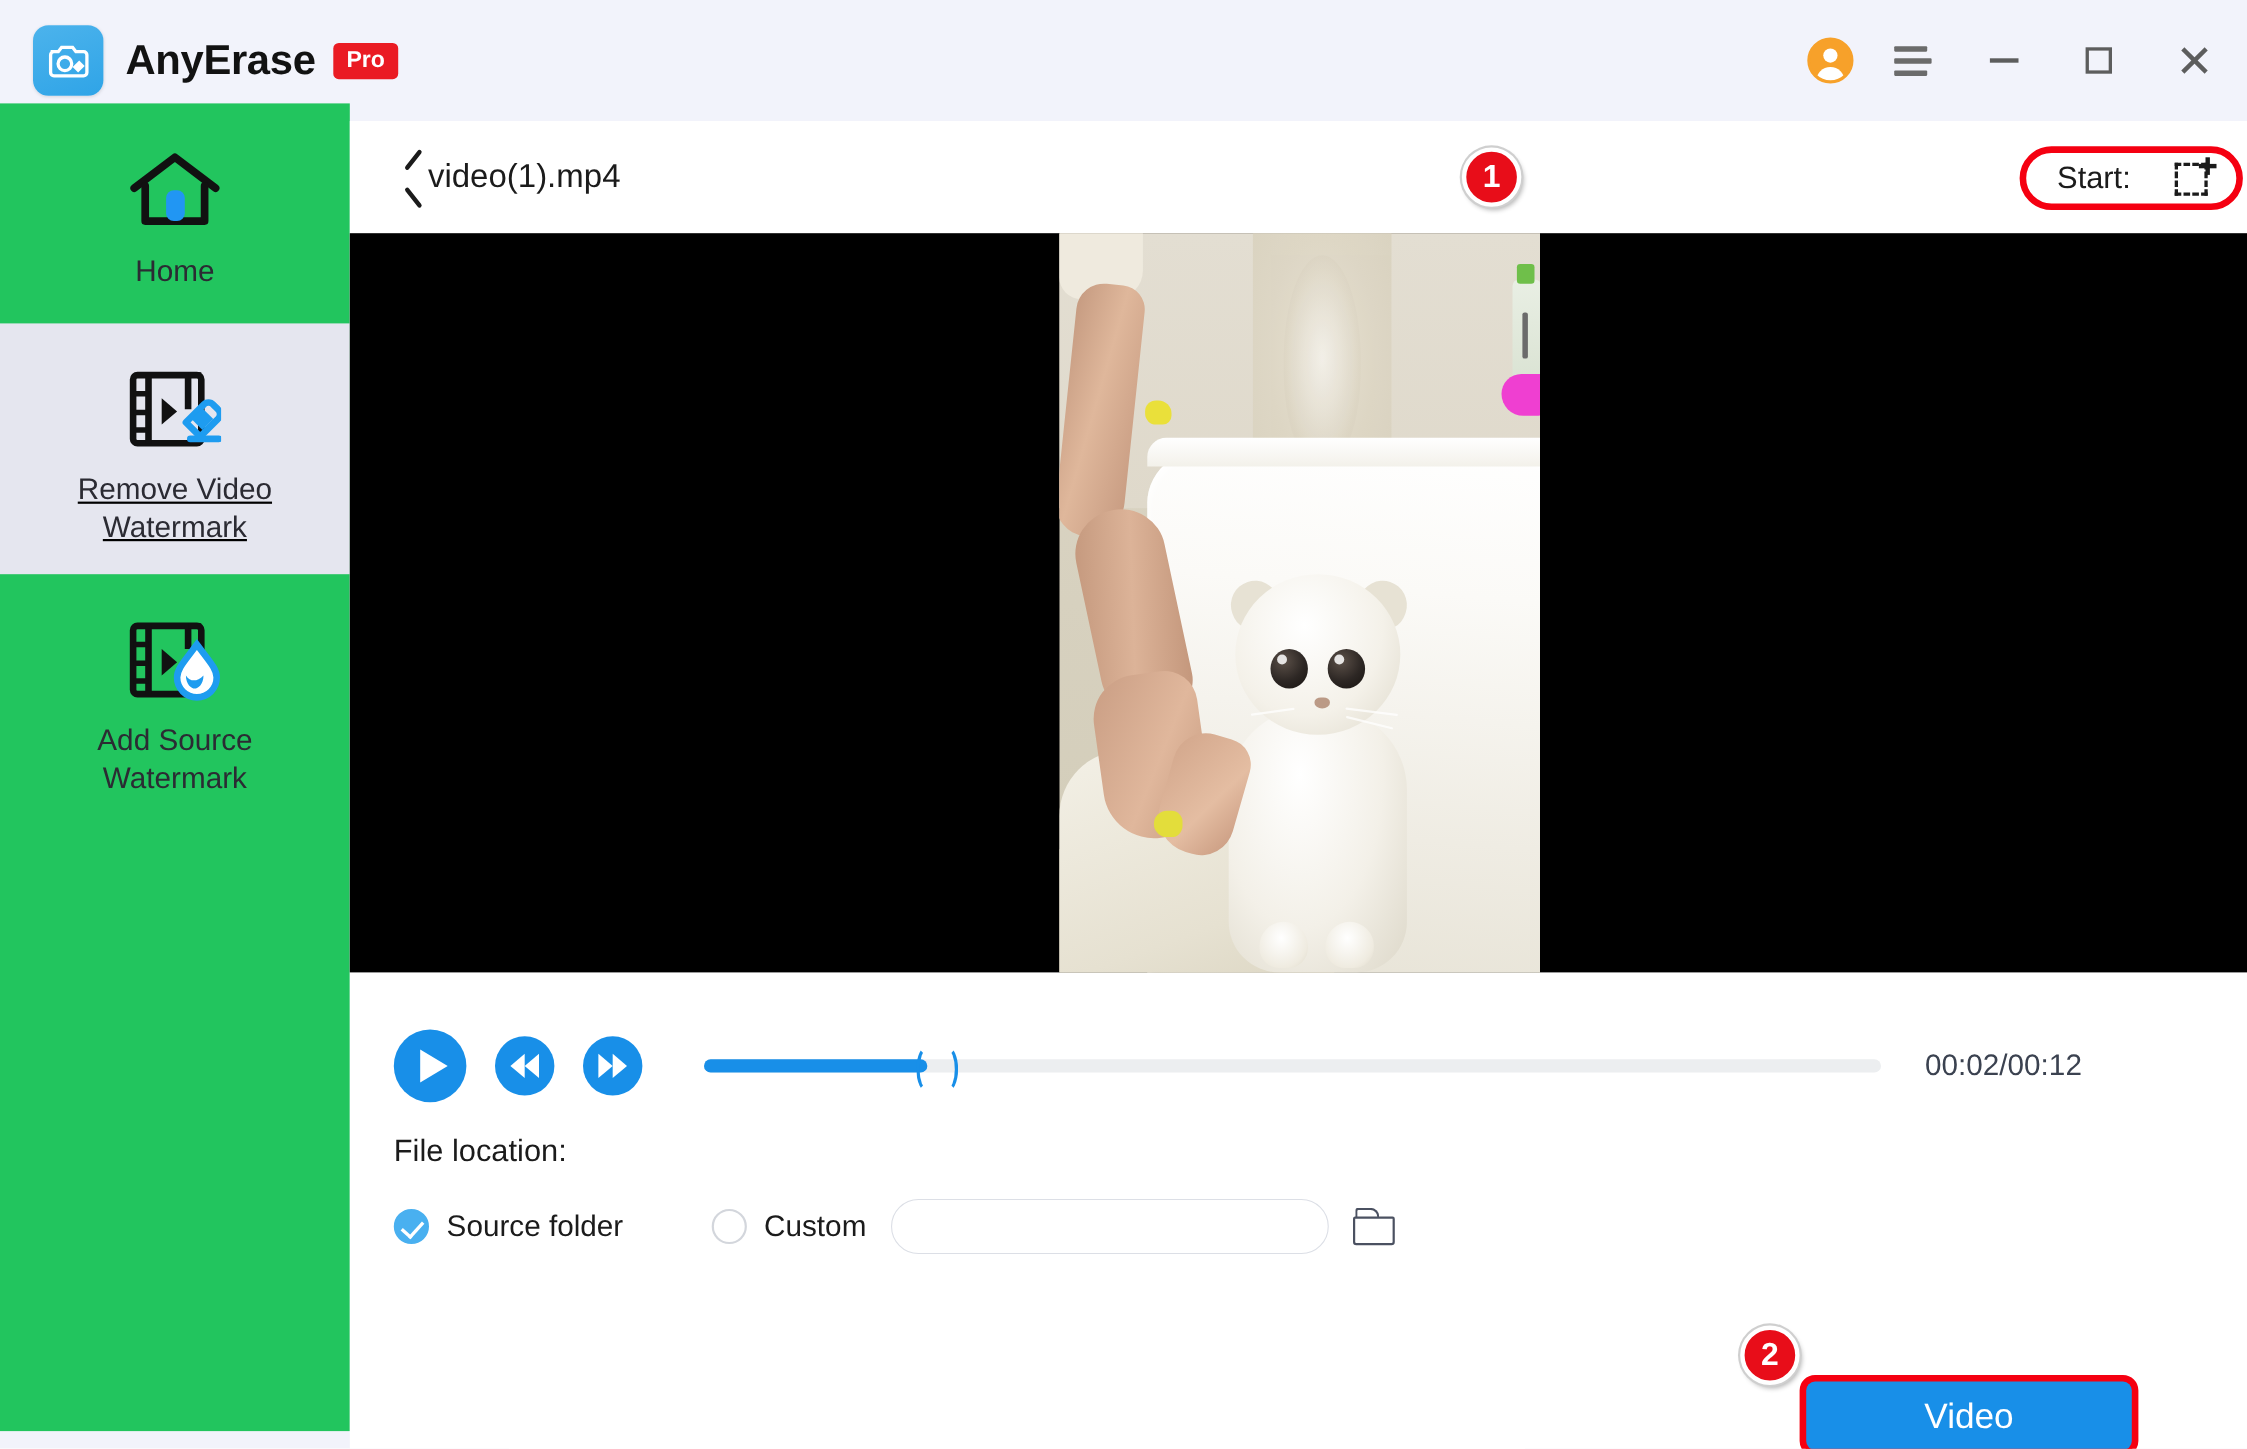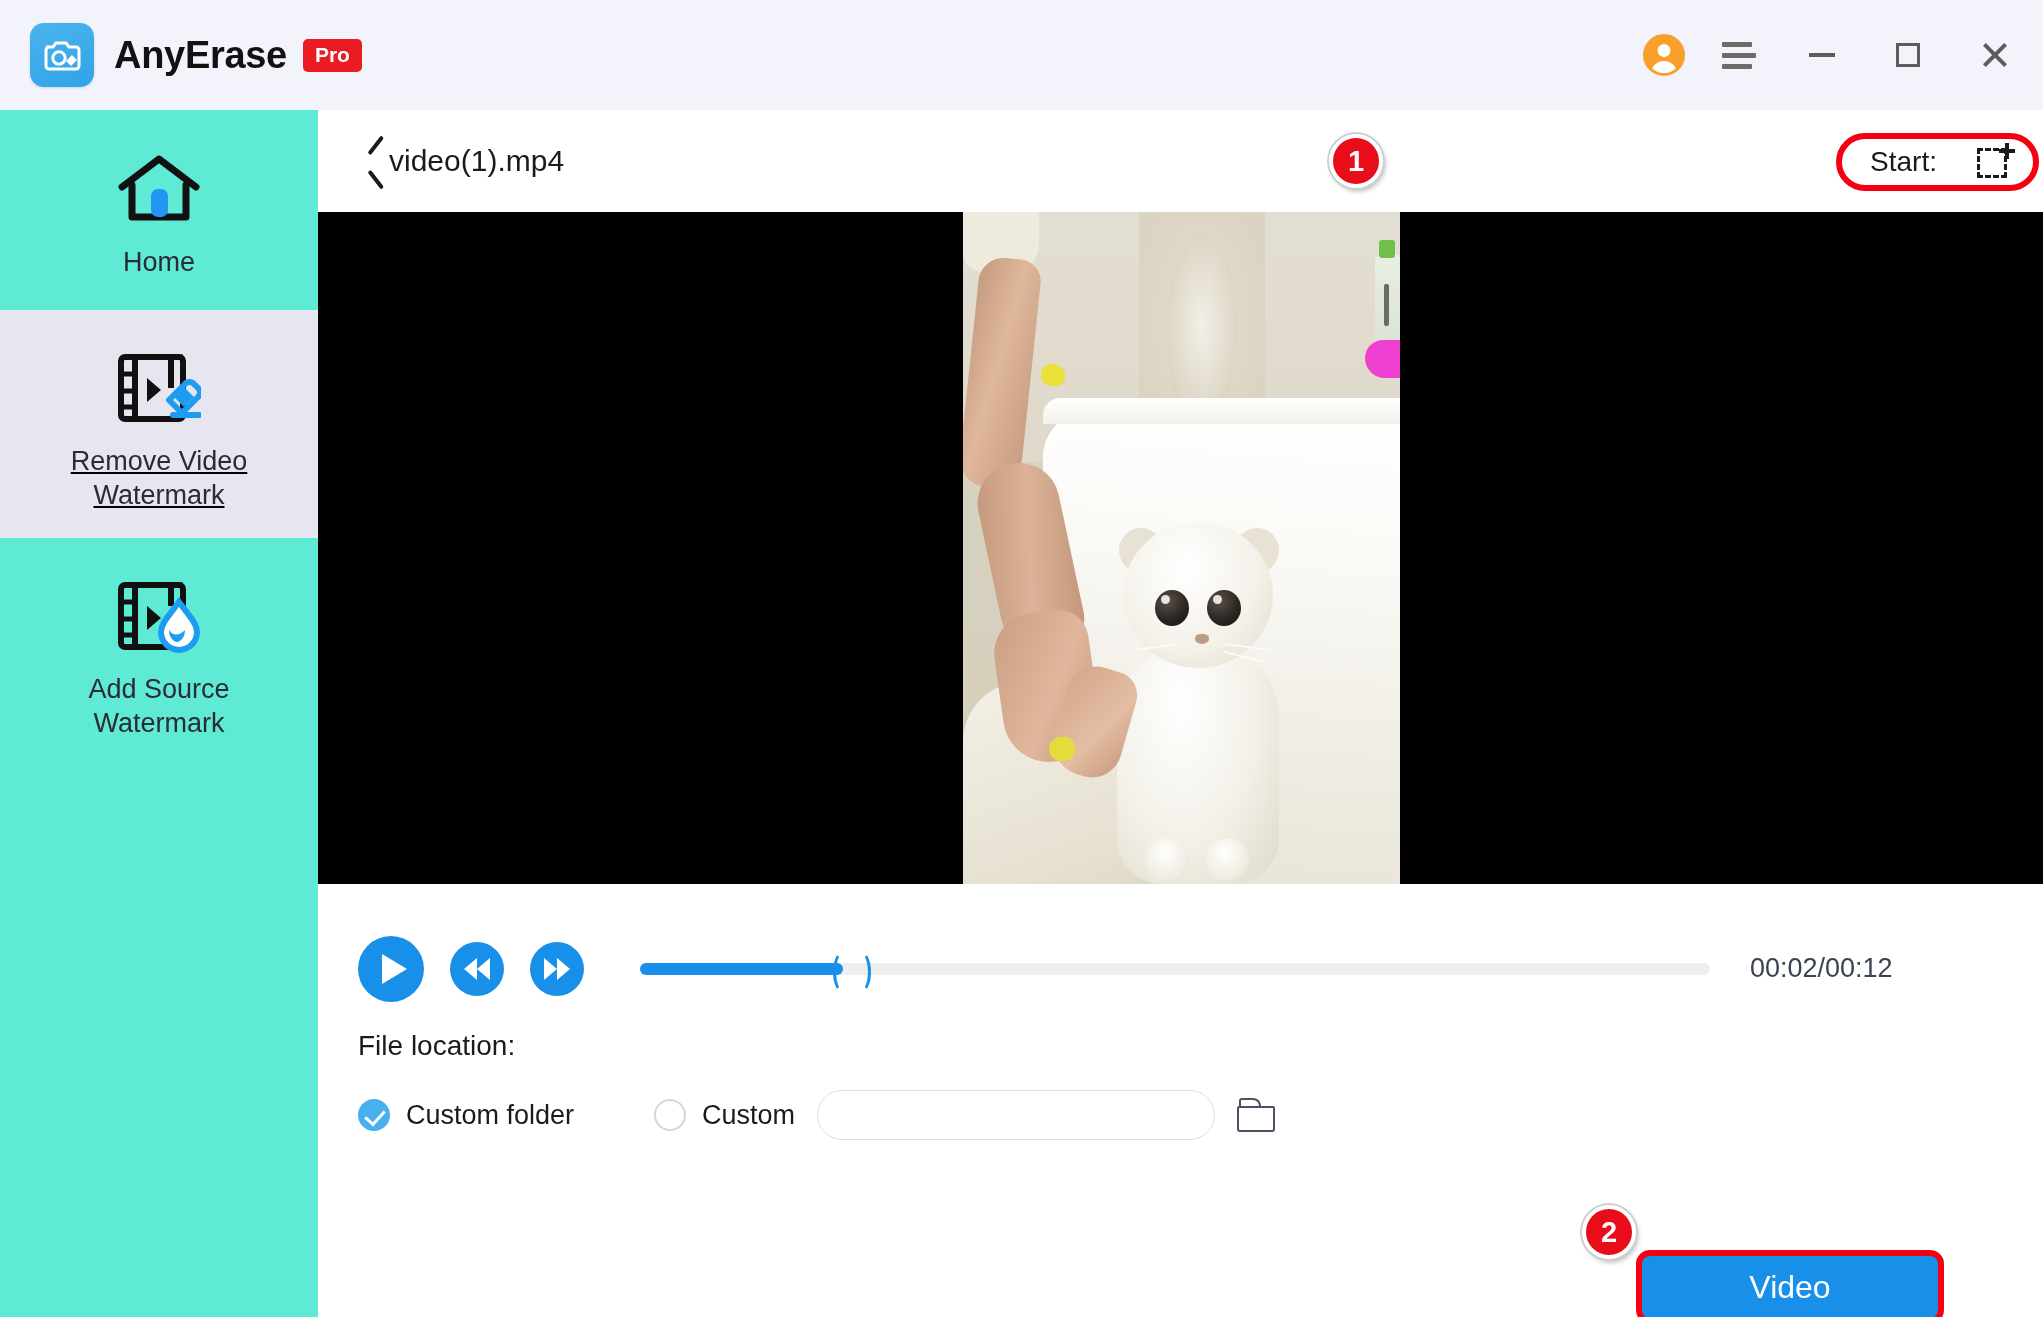--- a/index.html
+++ b/index.html
@@ -79,23 +79,23 @@
   .close-glyph { position: relative; width: 28px; height: 28px; }
   .close-glyph::before, .close-glyph::after {
     content:""; position:absolute; left:0; top:12px;
     width:30px; height:4px; background:#5d5d5d;
   }
   .close-glyph::before { transform: rotate(45deg); }
   .close-glyph::after  { transform: rotate(-45deg); }
 
   
   .sidebar {
-    position: absolute; left: 0; top: 110px;
+    position: absolute; left: 0; top: 94px;
     width: 318px; height: 1207px;
-    background: #5eead4;
+    background: #22c55e;
   }
   .side-item {
     width: 318px; height: 228px;
     display: flex; flex-direction: column;
     align-items: center; justify-content: center;
     cursor: default;
   }
   .side-item.active { background: #e5e6ef; text-decoration: underline; }
   .side-icon { height: 90px; display: flex; align-items: flex-end; justify-content: center; }
   .side-label {
@@ -578,21 +578,21 @@
       </div>
 
       <div class="time-text">00:02/00:12</div>
     </div>
 
     <div class="filearea">
       <div class="fl-title">File location:</div>
 
       <div class="fl-row">
         <div class="radio checked"></div>
-        <div class="radio-label">Custom folder</div>
+        <div class="radio-label">Source folder</div>
         <div class="gap"></div>
         <div class="radio"></div>
         <div class="radio-label">Custom</div>
         <input class="path-input" type="text" placeholder="" style="">
         <div class="folder-icon">
           <div class="ftab"></div>
             <div class="fbody"></div>
         </div>
       </div>
 

